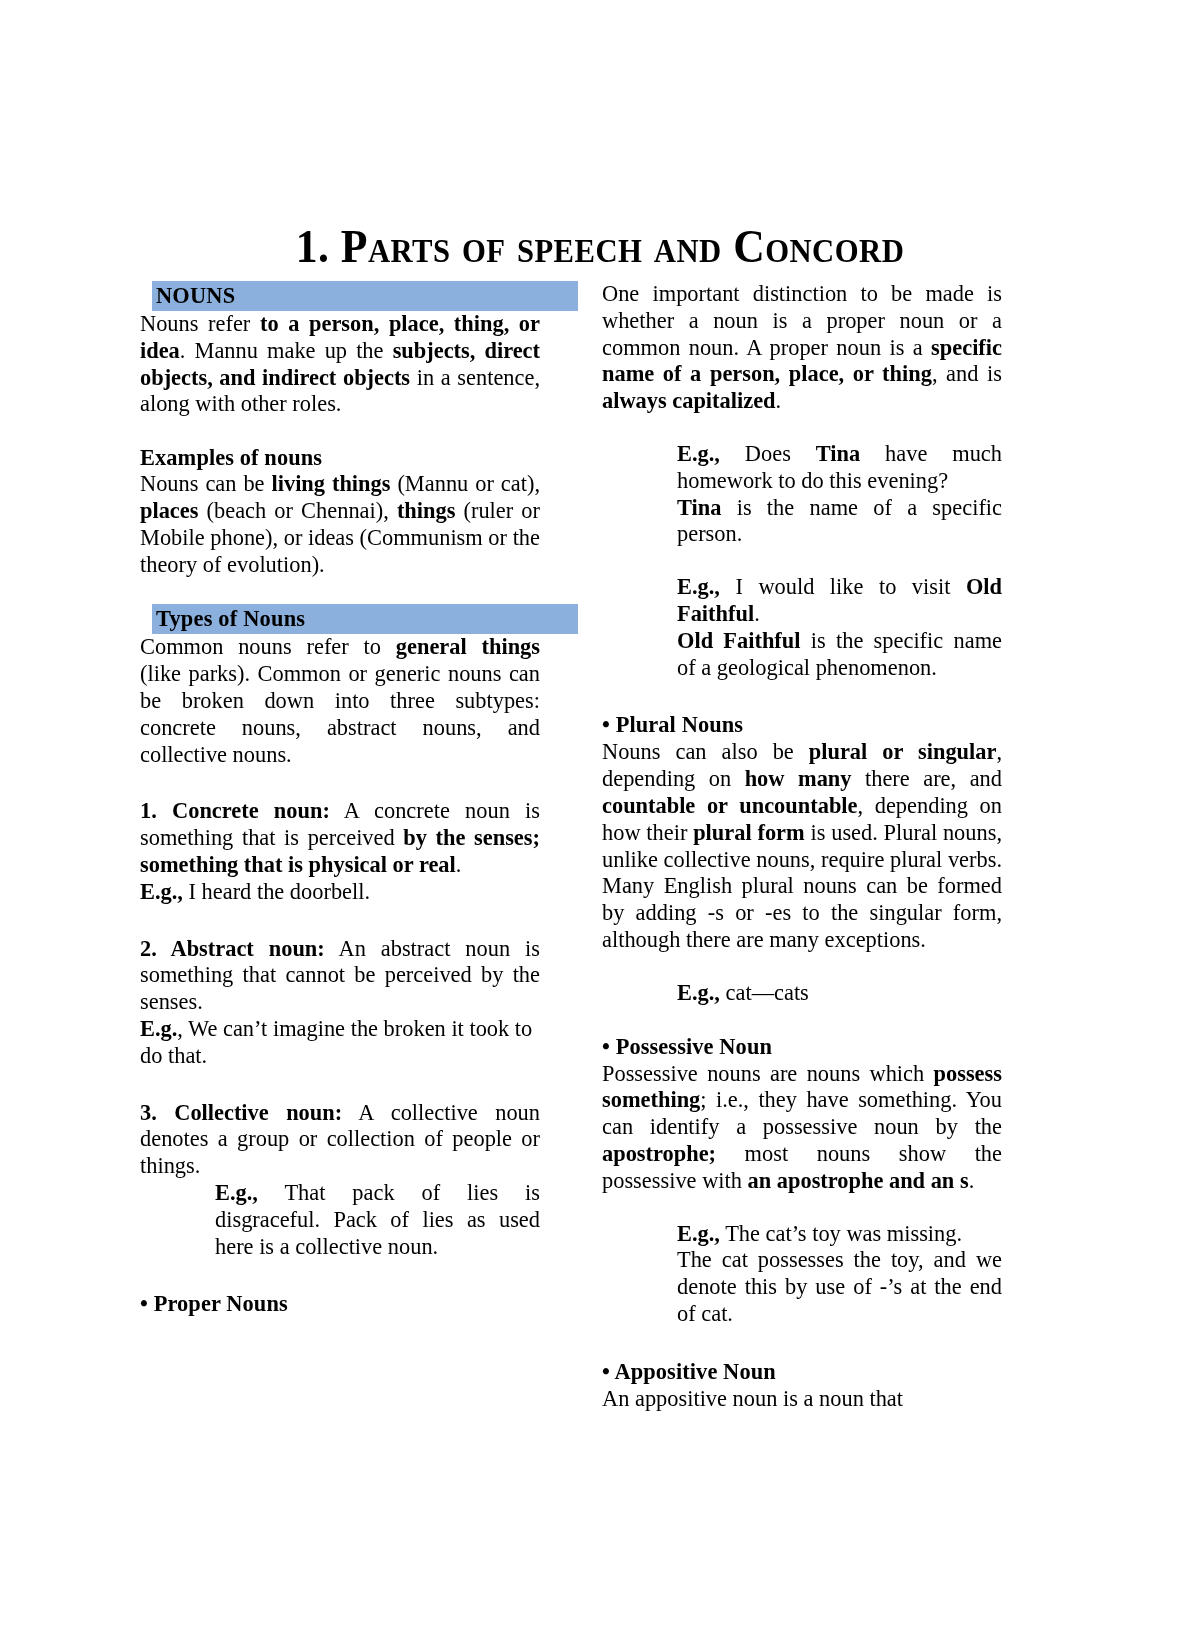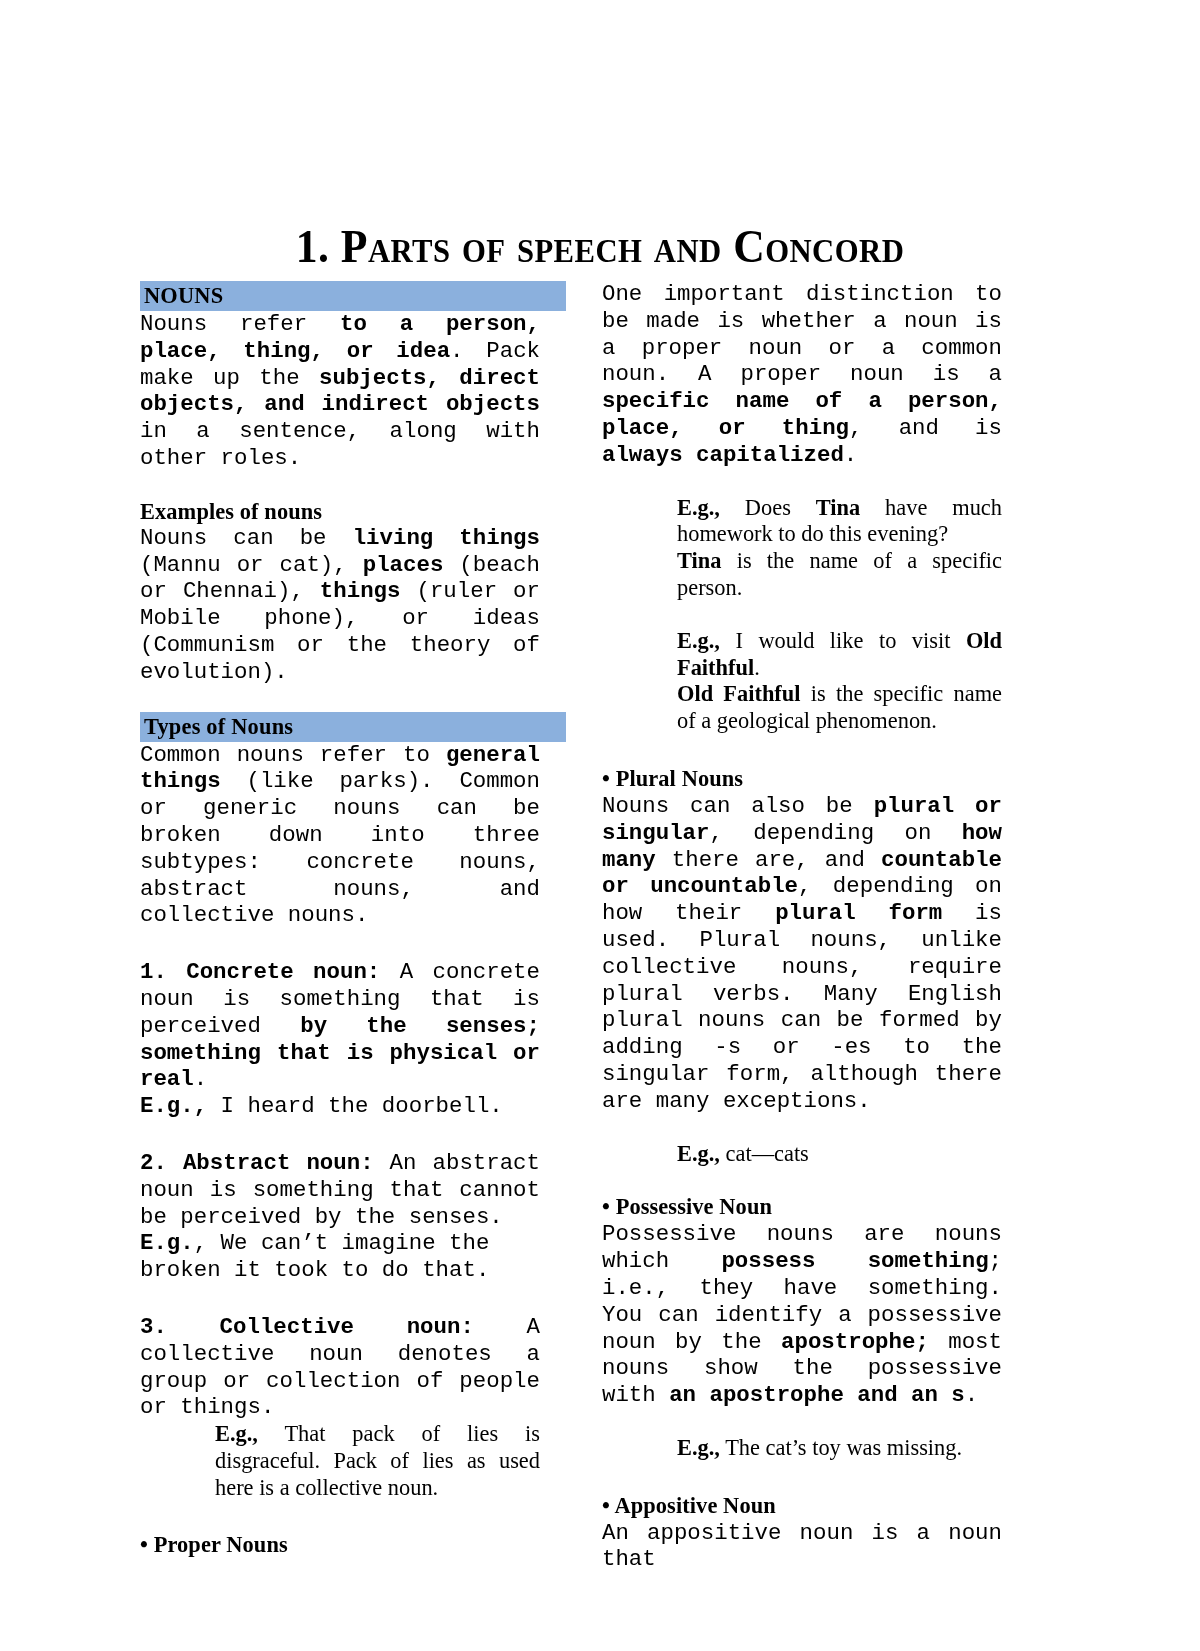--- a/index.html
+++ b/index.html
@@ -51,35 +51,35 @@
   }
   p, .hl, .head, .eg {
     margin: 0;
   }
   .body-text {
     font-size: 22.4px;
     line-height: 26.8px;
     text-align: justify;
     text-justify: inter-word;
     hyphens: none;
-    font-family: Liberation Mono, monospace;
   }
   .hl {
     background: #8bb0dd;
     font-weight: 700;
     font-size: 22.4px;
     line-height: 27px;
     padding: 1px 0 2px 4px;
     display: block;
     width: 100%;
     box-sizing: border-box;
     letter-spacing: 0.2px;
   }
   .hl.wide {
     width: 426px;
+    margin-left: 12px;
   }
   .subhead {
     font-weight: 700;
     font-size: 22.4px;
     line-height: 27px;
     letter-spacing: 0.1px;
   }
   .bullet-head {
     font-weight: 700;
     font-size: 22.4px;
@@ -103,21 +103,21 @@
 <div class="page">
 
   <div class="title">1. Parts of speech and Concord</div>
 
   <div class="columns">
 
     <div class="col">
 
       <div class="hl wide" style="background: rgb(139, 176, 221);">NOUNS</div>
 
-      <p class="body-text"><span>Nouns refer </span><b>to a person, place, thing, or idea</b><span>. Pack make up the </span><b>subjects, direct objects, and indirect objects</b><span> in a sentence, along with other roles.</span></p>
+      <p class="body-text"><span>Nouns refer </span><b>to a person, place, thing, or idea</b><span>. Mannu make up the </span><b>subjects, direct objects, and indirect objects</b><span> in a sentence, along with other roles.</span></p>
 
       <div class="gap-md"></div>
 
       <div class="subhead">Examples of nouns</div>
 
       <p class="body-text"><span>Nouns can be </span><b>living things</b><span> (Mannu or cat), </span><b>places</b><span> (beach or Chennai), </span><b>things</b><span> (ruler or Mobile phone), or ideas (Communism or the theory of evolution).</span></p>
 
       <div class="gap-md"></div>
 
       <div class="hl wide" style="background: rgb(139, 176, 221);">Types of Nouns</div>
@@ -179,20 +179,21 @@
       <div class="gap-md"></div>
 
       <div class="bullet-head">• Possessive Noun</div>
 
       <p class="body-text"><span>Possessive nouns are nouns which </span><b>possess something</b><span>; i.e., they have something. You can identify a possessive noun by the </span><b>apostrophe;</b><span> most nouns show the possessive with </span><b>an apostrophe and an s</b><span>.</span></p>
 
       <div class="gap-md"></div>
 
       <p class="eg nojust"><b>E.g.,</b><span> The cat’s toy was missing.</span></p>
 
+      <p class="eg">The cat possesses the toy, and we denote this by use of -’s at the end of cat.</p>
 
       <div class="gap-lg"></div>
 
       <div class="bullet-head">• Appositive Noun</div>
 
       <p class="body-text">An appositive noun is a noun that</p>
 
     </div>
 
   </div>

